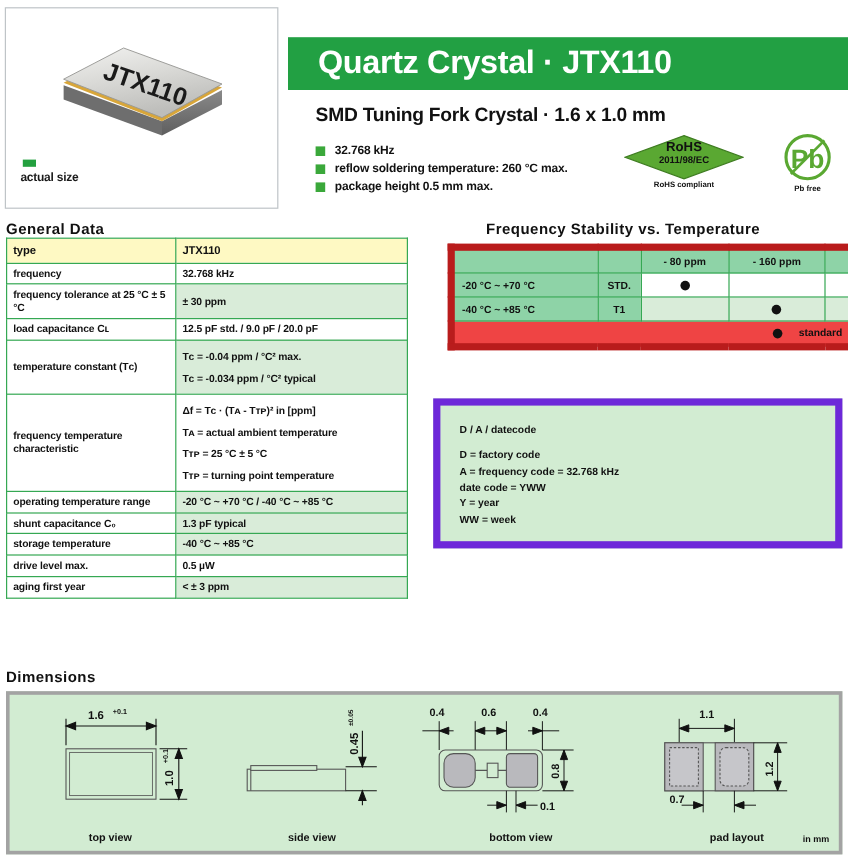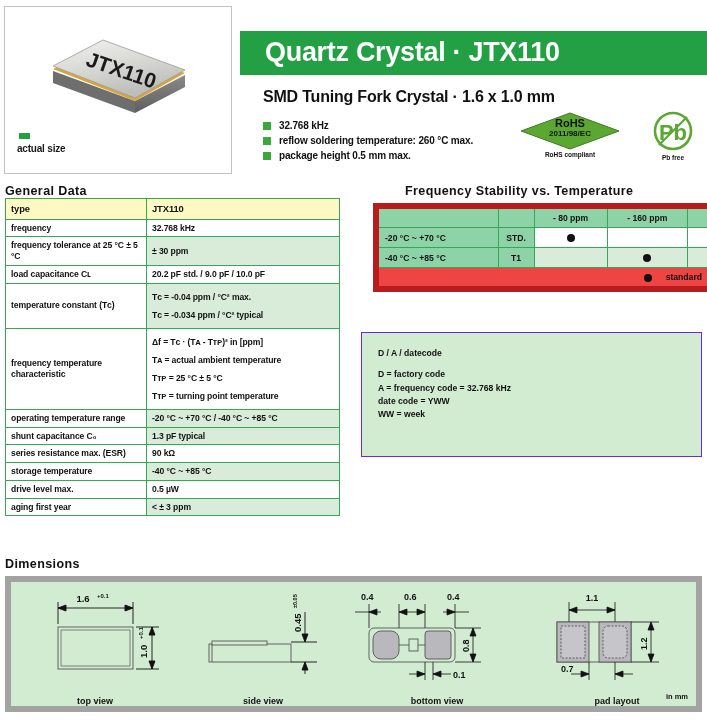--- a/index.html
+++ b/index.html
@@ -111,32 +111,32 @@
   .fs .hdr td { background:#8ed3a7; }
   .fs .w  { background:#ffffff; }
   .fs .lg { background:#d9ecd9; }
   .fs .legend td { background:#ef4444; text-align:right; }
   .dot { display:inline-block; width:8px; height:8px; border-radius:50%;
          background:#111; vertical-align:middle; }
   .legend-sp { display:inline-block; width:14px; }
 
   .datecode {
     position:absolute; left:361px; top:332px; width:341px; height:125px;
-    background:#d2ecd2; border:1px solid #6d28d9;
+    background:#d2ecd2; border:6px solid #6d28d9;
     padding:14px 16px;
   }
   .datecode div {
     font-size:8.6px; font-weight:bold; color:#111; line-height:1.55;
   }
   .datecode .gap { height:8px; }
 
   
   .dim-panel {
     position:absolute; left:5px; top:576px; width:697px; height:136px;
-    background:#d2ecd2; border:6px solid #a3a3a3;
+    background:#d2ecd2; border:3px solid #a3a3a3;
   }
   .dim-cell { position:absolute; top:0; height:136px; }
   .dim-cap {
     position:absolute; bottom:12px; width:100%; text-align:center;
     font-size:9px; font-weight:bold; color:#111;
   }
   .unit-note {
     position:absolute; right:8px; bottom:5px;
     font-size:7.5px; font-weight:bold; color:#111;
   }
@@ -214,21 +214,21 @@
   <tr>
     <td class="k g">frequency</td>
     <td class="w">32.768 kHz</td>
   </tr>
   <tr>
     <td class="k g">frequency tolerance at 25 °C ± 5 °C</td>
     <td class="lg">± 30 ppm</td>
   </tr>
   <tr>
     <td class="k g">load capacitance Cʟ</td>
-    <td class="w">20.2 pF std. / 9.0 pF / 10.0 pF</td>
+    <td class="w">12.5 pF std. / 9.0 pF / 20.0 pF</td>
   </tr>
   <tr>
     <td class="k g">temperature constant (Tᴄ)</td>
     <td class="lg multi">
       <div>Tᴄ = -0.04 ppm / °C² max.</div>
       <div>Tᴄ = -0.034 ppm / °C² typical</div>
     </td>
   </tr>
   <tr>
     <td class="k g">frequency temperature characteristic</td>
@@ -239,24 +239,20 @@
       <div>Tᴛᴘ = turning point temperature</div>
     </td>
   </tr>
   <tr>
     <td class="k g">operating temperature range</td>
     <td class="lg">-20 °C ~ +70 °C / -40 °C ~ +85 °C</td>
   </tr>
   <tr>
     <td class="k g">shunt capacitance C₀</td>
     <td class="lg">1.3 pF typical</td>
-  </tr>
-  <tr>
-    <td class="k g">series resistance max. (ESR)</td>
-    <td class="w">90 kΩ</td>
   </tr>
   <tr>
     <td class="k g">storage temperature</td>
     <td class="lg">-40 °C ~ +85 °C</td>
   </tr>
   <tr>
     <td class="k g">drive level max.</td>
     <td class="w">0.5 µW</td>
   </tr>
   <tr>
@@ -294,20 +290,21 @@
   </tr>
 </tbody>
   </table>
 
 <div class="datecode">
   <div>D / A / datecode</div>
   <div class="gap"></div>
   <div>D = factory code</div>
   <div>A = frequency code = 32.768 kHz</div>
   <div>date code = YWW</div>
+  <div>Y = year</div>
   <div>WW = week</div>
 </div>
 
 <div class="dim-panel">
 
   <div class="dim-cell" style="left:0; width:168px;">
     <svg width="168" height="110" viewBox="0 0 168 110">
       <g stroke="#111" stroke-width="0.9" fill="none">
         <rect x="47" y="45" width="75" height="42" fill="#d2ecd2" stroke="#555"></rect>
         <rect x="50" y="48" width="69" height="36" fill="#d2ecd2" stroke="#555" stroke-width="0.7"></rect>

